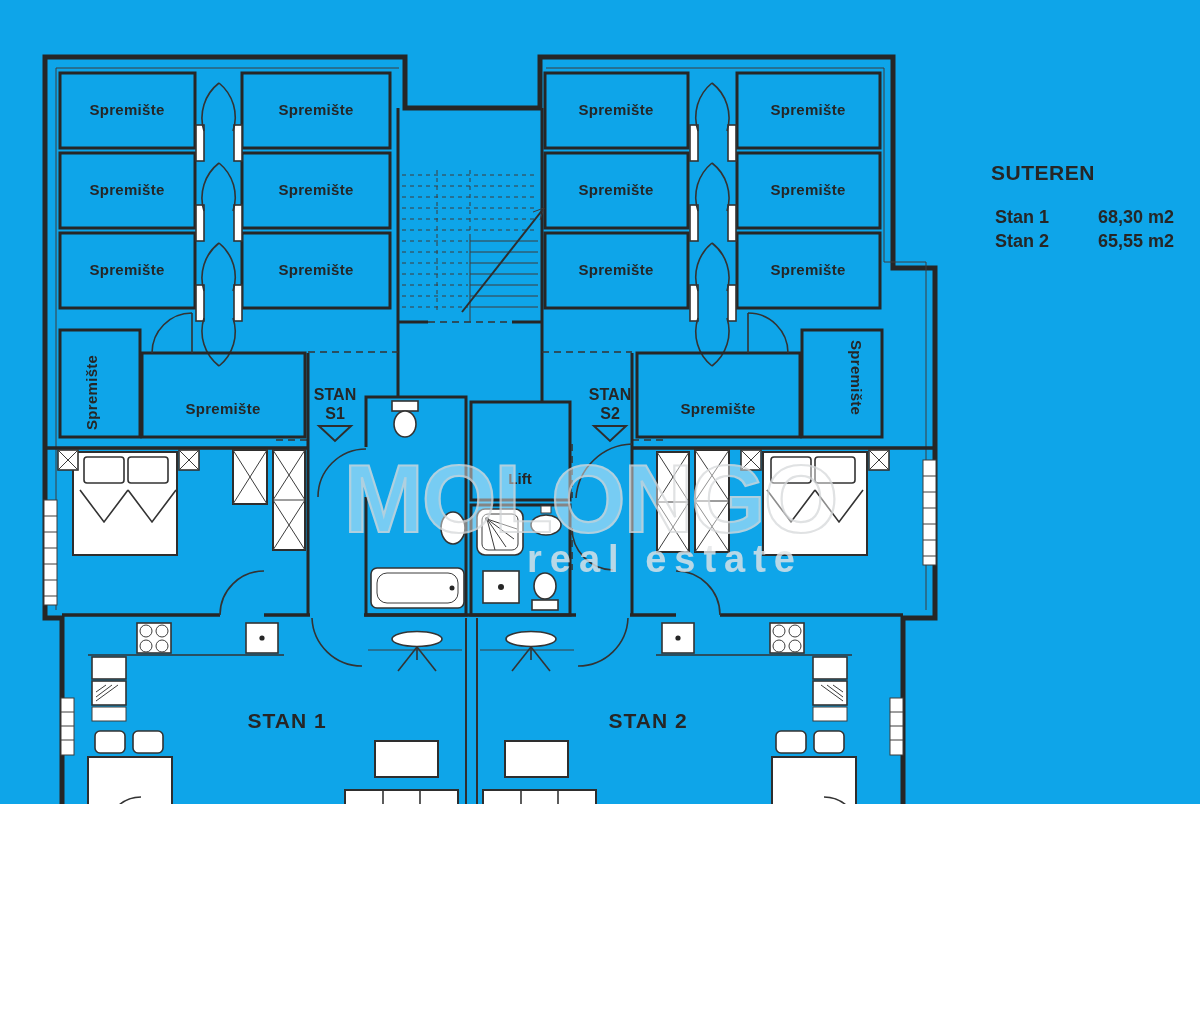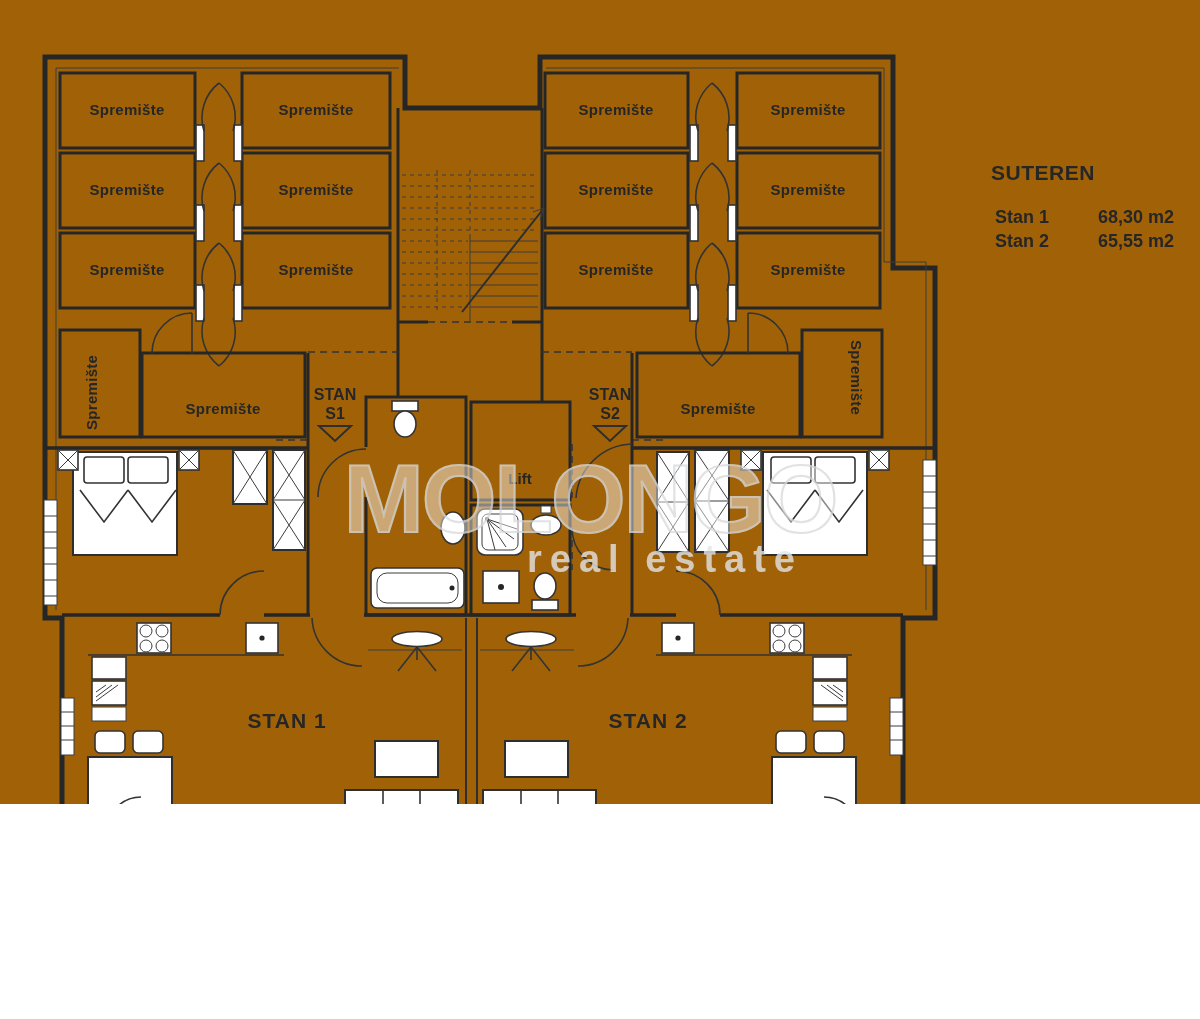--- a/index.html
+++ b/index.html
@@ -1,16 +1,16 @@
 <!DOCTYPE html>
 <html><head>
 <meta charset="utf-8">
 <style>
   html,body{margin:0;padding:0;background:#ffffff;}
-  .page{position:relative;width:1200px;height:804px;background:#a16207;overflow:hidden;
+  .page{position:relative;width:1200px;height:804px;background:#0ea5e9;overflow:hidden;
         font-family:"Liberation Sans",sans-serif;}
   svg text{font-family:"Liberation Sans",sans-serif;fill:#262626;}
   .w5{fill:none;stroke:#262626;stroke-width:5;stroke-linejoin:miter;}
   .w3{fill:none;stroke:#262626;stroke-width:3;}
   .w35{fill:none;stroke:#262626;stroke-width:3.5;}
   .w2{fill:none;stroke:#2e2e2e;stroke-width:2;}
   .w16{fill:none;stroke:#333;stroke-width:1.6;}
   .w1{fill:none;stroke:#3c3c3c;stroke-width:1;}
   .dash{stroke-dasharray:7 5;}
   .dash2{stroke-dasharray:4 4;}

